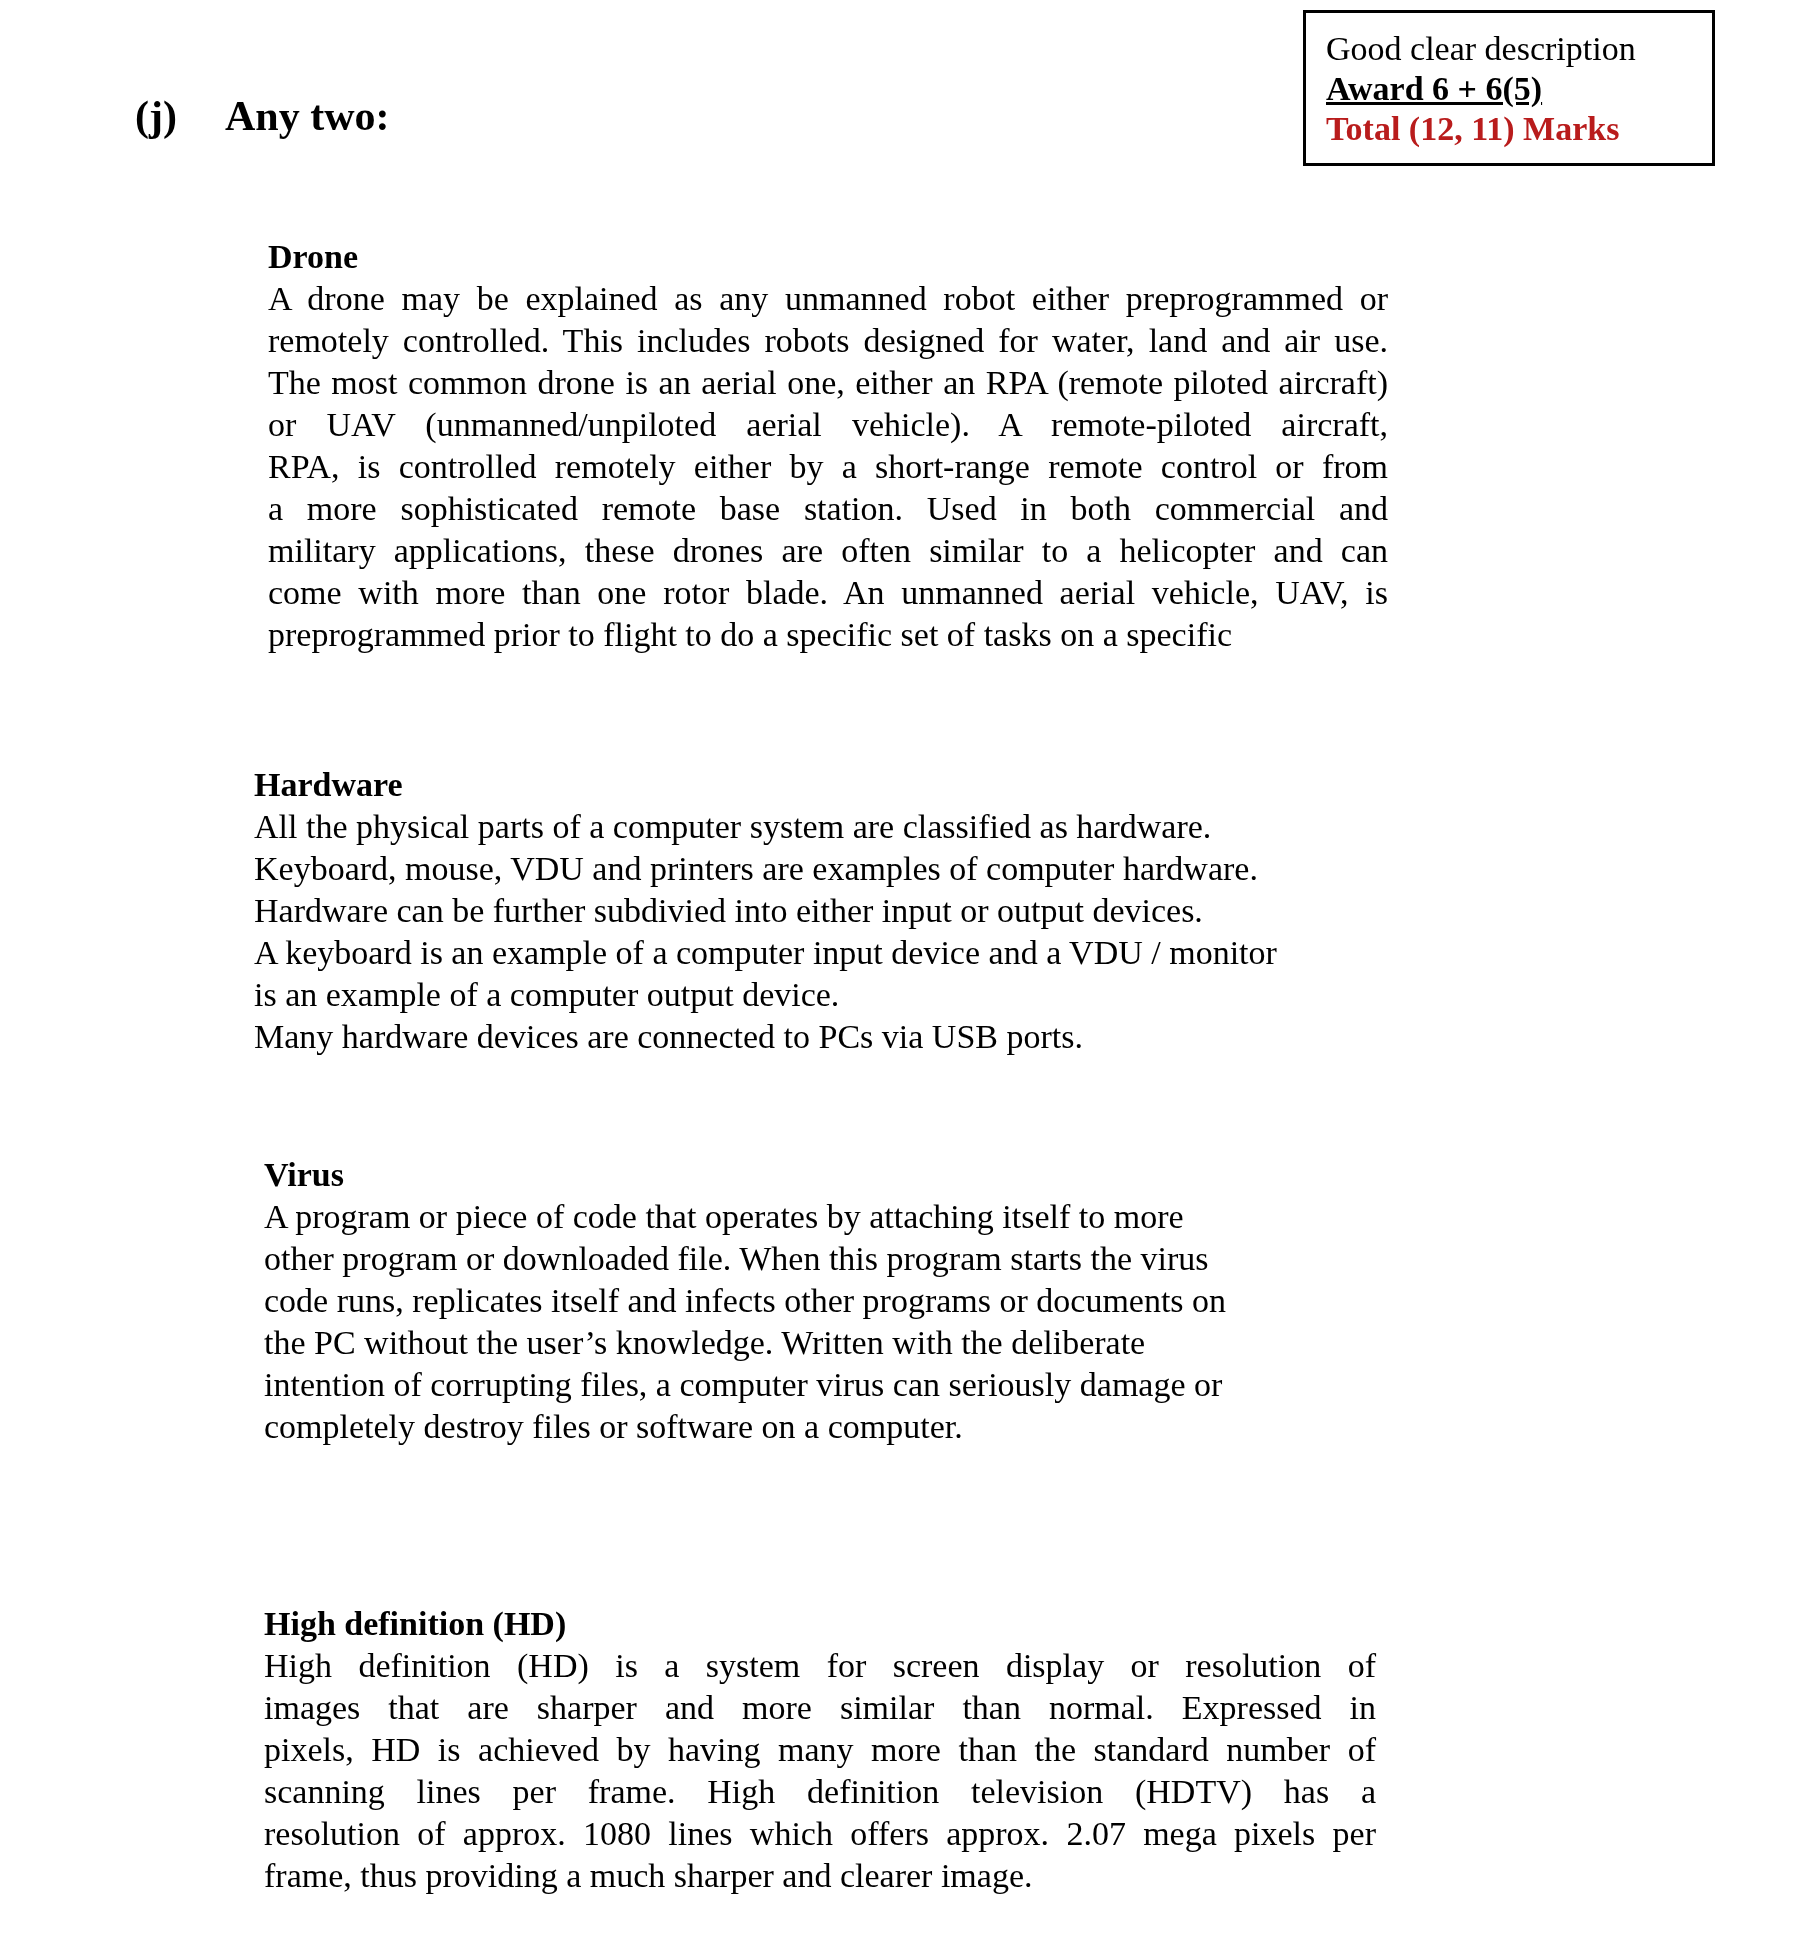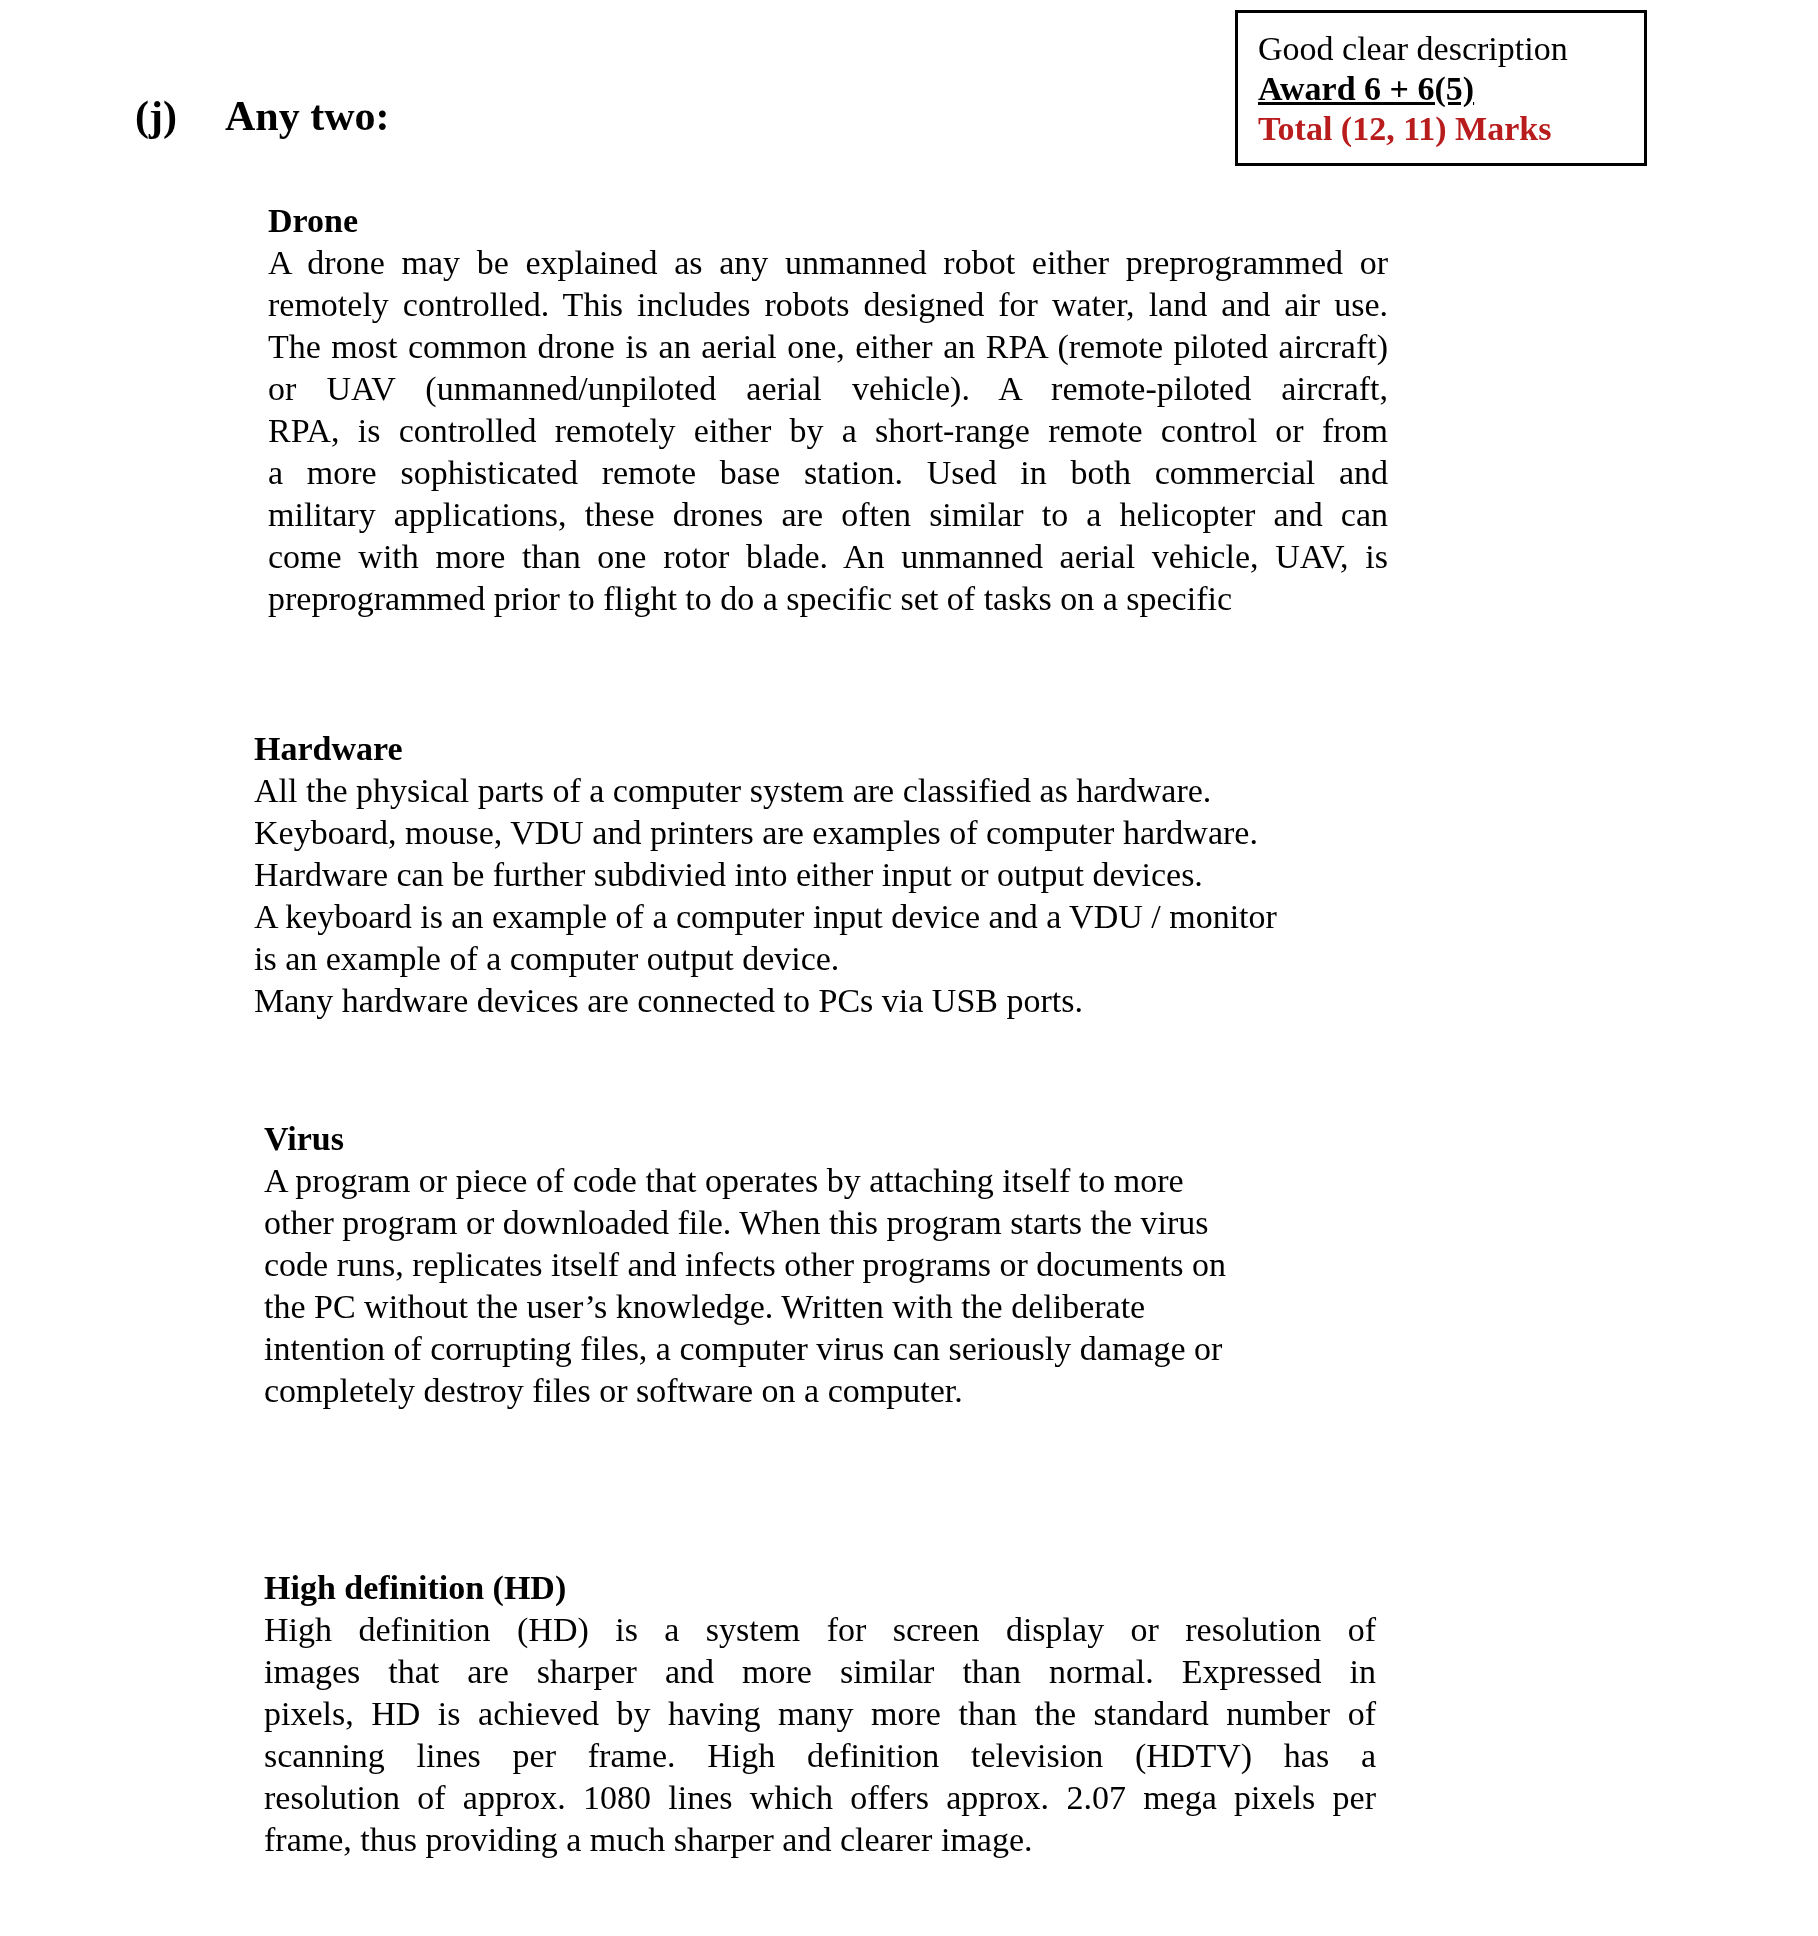--- a/index.html
+++ b/index.html
@@ -12,21 +12,21 @@
     position: relative;
     width: 1818px;
     height: 1936px;
     background: #ffffff;
     overflow: hidden;
   }
 
   
   .marks-box {
     position: absolute;
-    left: 1235px;
+    left: 1303px;
     top: 10px;
     width: 412px;
     border: 3px solid #000000;
     padding: 16px 10px 14px 20px;
     font-size: 34px;
     line-height: 40px;
     background: #ffffff;
   }
   .marks-box .award { font-weight: bold; text-decoration: underline; }
   .marks-box .total { font-weight: bold; color: #b91c1c; }
@@ -41,20 +41,21 @@
     line-height: 48px;
     display: flex;
   }
   .question-heading .qlabel { width: 90px; }
 
   
   .section {
     position: absolute;
     font-size: 34px;
     line-height: 42px;
+    margin-top: 36px;
   }
   .section .title {
     font-weight: bold;
     white-space: nowrap;
   }
   .section .line {
     white-space: nowrap;
   }
   .section.justified .line {
     text-align: justify;

